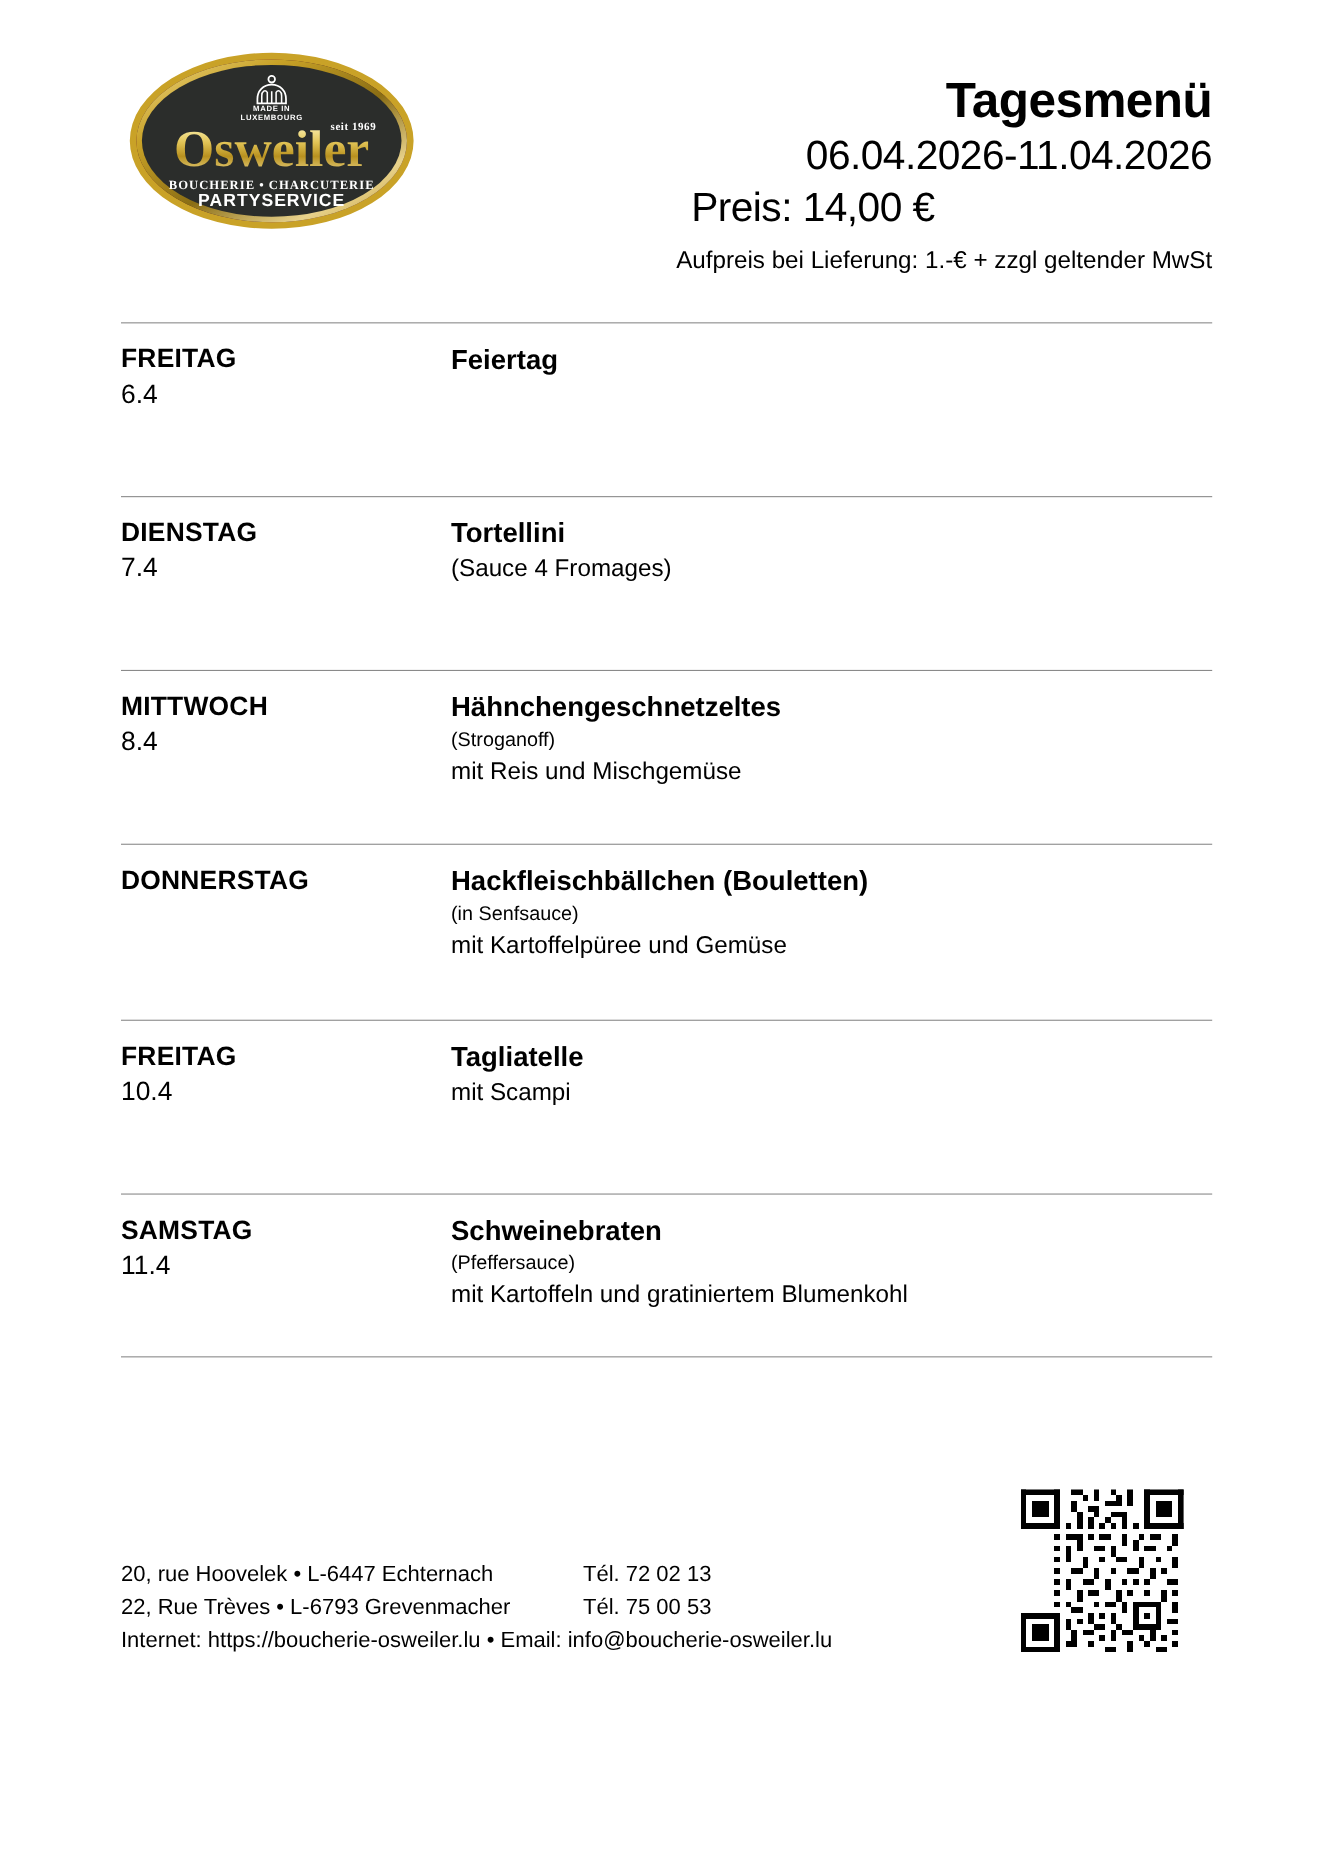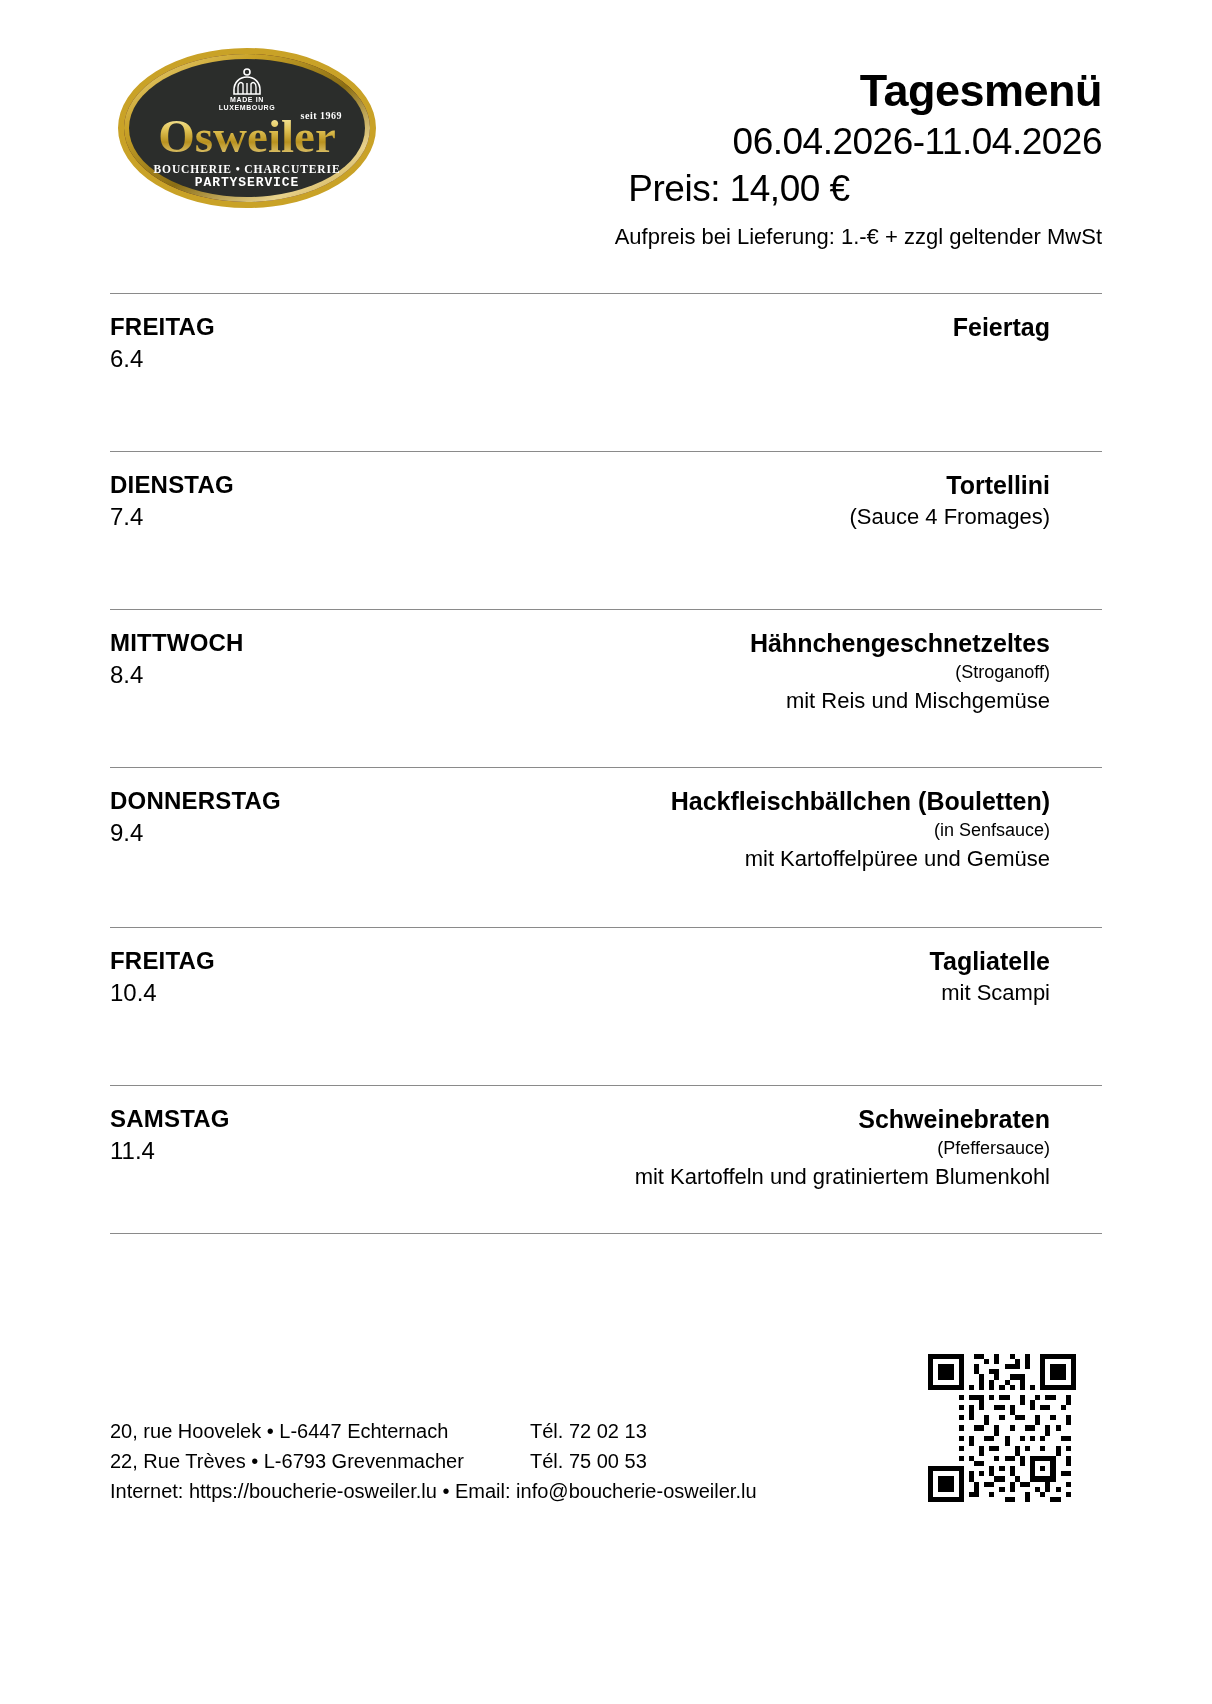--- a/index.html
+++ b/index.html
@@ -116,22 +116,22 @@
     color: #ffffff;
     font-family: "Liberation Serif", serif;
     font-size: 11.5px;
     font-weight: bold;
     letter-spacing: 0.9px;
     line-height: 14px;
     margin-top: 2px;
   }
   .logo-sub2 {
     color: #ffffff;
-    font-family: Liberation Mono, monospace;
-    font-size: 13px;
+    font-family: Liberation Sans, sans-serif;
+    font-size: 16px;
     font-weight: bold;
     letter-spacing: 0.9px;
     line-height: 14px;
   }
 
   .header-text {
     text-align: right;
     flex: 1 1 auto;
     padding-top: 16px;
   }
@@ -178,21 +178,21 @@
     font-weight: bold;
     line-height: 30px;
     letter-spacing: 0.2px;
   }
   .day-date {
     font-size: 24px;
     line-height: 34px;
   }
   .dish-col {
     flex: 1 1 auto;
-    text-align: right;
+    text-align: left;
     padding-right: 52px;
   }
   .dish-title {
     font-size: 25px;
     font-weight: bold;
     line-height: 31px;
   }
   .dish-sub-small {
     font-size: 18px;
     line-height: 26px;
@@ -318,21 +318,20 @@
       <div class="dish-col">
         <div class="dish-title">Hähnchengeschnetzeltes</div>
         <div class="dish-sub-small">(Stroganoff)</div>
         <div class="dish-sub">mit Reis und Mischgemüse</div>
       </div>
     </div>
 
     <div class="day-row h-don">
       <div class="day-col">
         <div class="day-name">DONNERSTAG</div>
-        <div class="day-date">9.4</div>
       </div>
       <div class="dish-col">
         <div class="dish-title">Hackfleischbällchen (Bouletten)</div>
         <div class="dish-sub-small">(in Senfsauce)</div>
         <div class="dish-sub">mit Kartoffelpüree und Gemüse</div>
       </div>
     </div>
 
     <div class="day-row h-fre">
       <div class="day-col">

